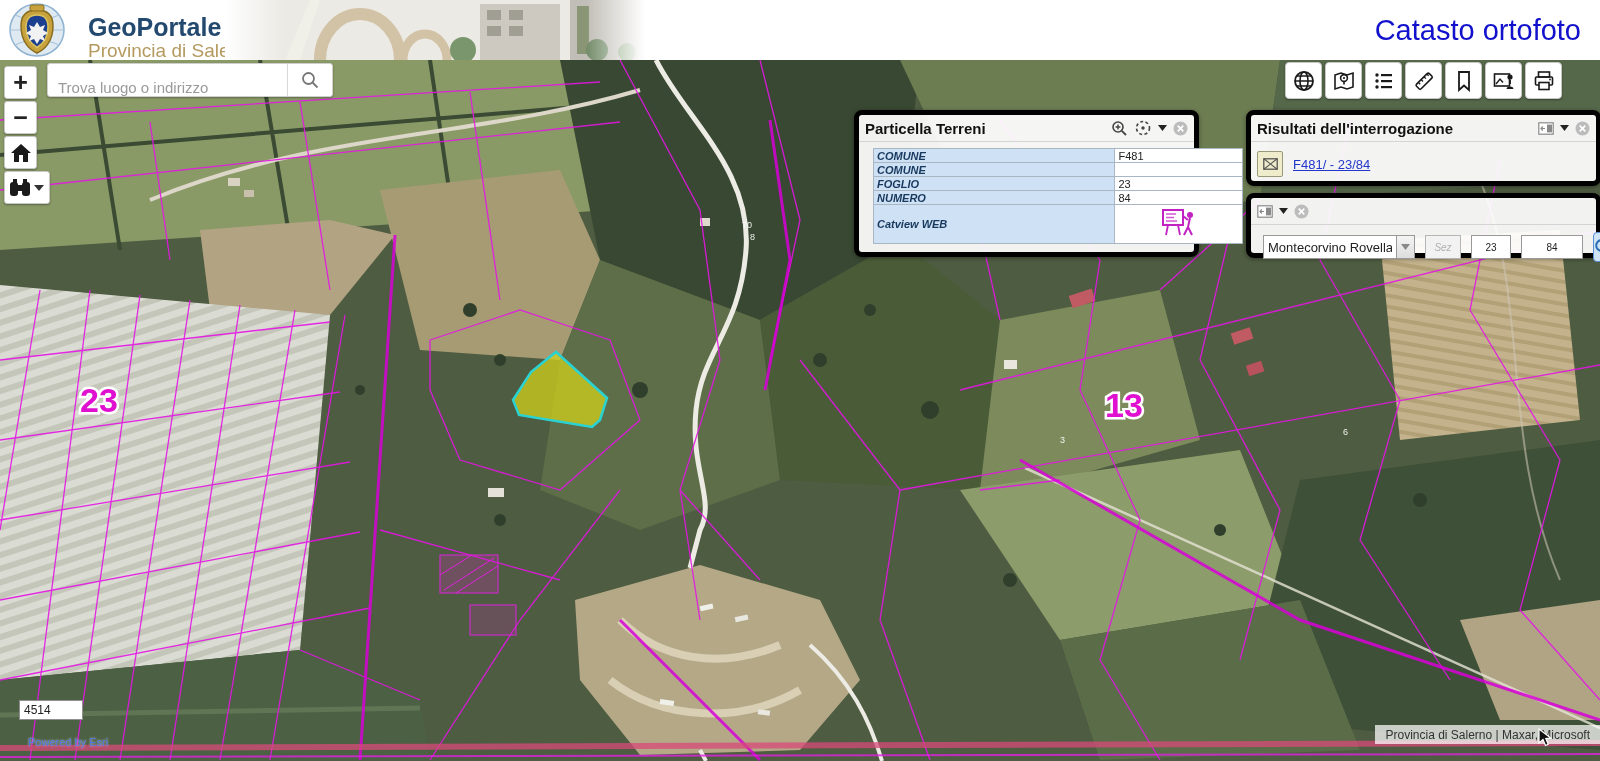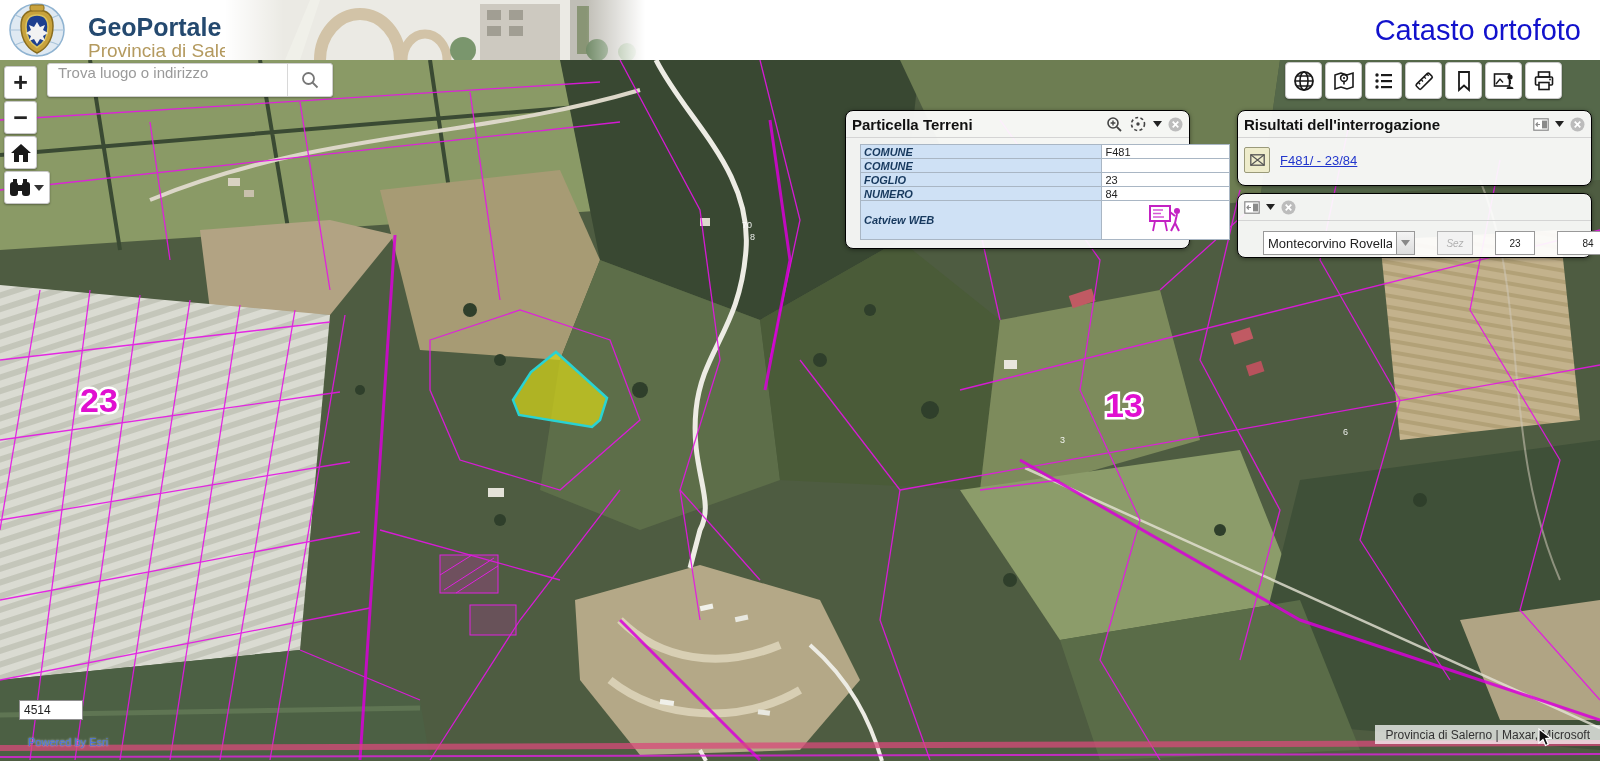--- a/index.html
+++ b/index.html
@@ -18,50 +18,50 @@
   .map{position:relative;width:1600px;height:701px;background:#4e5c41;overflow:hidden;}
   .map svg.canvas{position:absolute;left:0;top:0;}
   
   .ctl{position:absolute;width:33px;height:33px;background:#fff;border:1px solid #c8c8c8;
     border-radius:3px;box-shadow:0 1px 2px rgba(0,0,0,.35);display:flex;align-items:center;
     justify-content:center;font-size:25px;font-weight:bold;color:#222;cursor:pointer;box-sizing:border-box;}
   .ctl.wide{width:46px;justify-content:flex-start;padding-left:4px;}
   
   .searchbox{position:absolute;left:47px;top:3px;width:286px;height:34px;background:#fff;
     border:1px solid #cfcfcf;border-radius:3px;box-shadow:0 1px 2px rgba(0,0,0,.3);
-    display:flex;align-items:flex-start;box-sizing:border-box;}
+    display:flex;align-items:flex-end;box-sizing:border-box;}
   .searchbox input{flex:1;border:none;outline:none;font-size:15px;color:#444;padding:0 10px;
     font-family:"Liberation Sans",sans-serif;background:transparent;}
   .searchbox input::placeholder{color:#9a9a9a;}
   .searchbox .mag{width:44px;height:100%;border-left:1px solid #d8d8d8;display:flex;
     align-items:center;justify-content:center;cursor:pointer;}
   
   .toolbar{position:absolute;top:2px;right:38px;display:flex;gap:3px;}
   .tbtn{width:35px;height:35px;background:#fff;border:1px solid #c8c8c8;border-radius:4px;
     box-shadow:0 1px 2px rgba(0,0,0,.35);display:flex;align-items:center;justify-content:center;cursor:pointer;}
   
-  .panel{position:absolute;background:rgba(255,255,255,.93);border:1px solid #000000;
-    border-radius:8px;box-shadow:0 1px 4px rgba(0,0,0,.4);box-sizing:border-box;}
+  .panel{position:absolute;background:rgba(255,255,255,.93);border:5px solid #000000;
+    border-radius:8px;box-shadow:0 1px 4px rgba(0,0,0,.4);box-sizing:border-box;margin-left:9px;}
   .panel-hd{display:flex;align-items:center;height:26px;padding:0 6px;border-bottom:1px solid #d4d4d4;}
   .panel-hd .ttl{font-size:15px;font-weight:bold;color:#111;flex:1;white-space:nowrap;}
   .hdic{display:flex;align-items:center;gap:6px;}
   .hdic .ic{display:flex;align-items:center;justify-content:center;cursor:pointer;}
   
   .ptable{margin:6px 10px 8px 14px;border:1px solid #8f8f8f;border-collapse:collapse;width:370px;}
   .ptable td{border:1px solid #a9b6c4;font-size:11px;padding:0 3px;height:13px;}
   .ptable td.lbl{background:#cfe1f5;color:#17395e;font-weight:bold;font-style:italic;width:205px;}
   .ptable td.val{background:#fff;color:#222;width:105px;}
   .ptable tr.tall td{height:38px;}
   
   .res-row{display:flex;align-items:center;gap:10px;padding:9px 6px;}
   .res-ic{width:24px;height:24px;background:#eeeccb;border:1px solid #9a9a7a;border-radius:2px;
     display:flex;align-items:center;justify-content:center;cursor:pointer;}
   .res-link{font-size:13px;color:#2236cc;text-decoration:underline;cursor:pointer;}
   
-  .cerca-row{display:flex;align-items:center;gap:22px;padding:7px 25px;}
+  .cerca-row{display:flex;align-items:center;gap:10px;padding:7px 12px;}
   .combo{display:flex;}
   .combo input{width:124px;height:22px;border:1px solid #999;border-right:none;font-size:13px;
     padding:0 4px;color:#222;font-family:"Liberation Sans",sans-serif;}
   .combo .car{width:19px;height:24px;border:1px solid #999;background:linear-gradient(#f4f4f4,#ddd);
     display:flex;align-items:center;justify-content:center;cursor:pointer;box-sizing:border-box;}
   .inp{height:22px;border:1px solid #999;font-size:10px;padding:0 4px;color:#222;
     font-family:"Liberation Sans",sans-serif;box-sizing:content-box;text-align:center;}
   .inp.dis{background:#f2f2f2;border-color:#b5b5b5;color:#aaa;font-style:italic;width:26px;}
   .inp.dis::placeholder{color:#b0b0b0;font-style:italic;}
   .inp.f{width:30px;}

